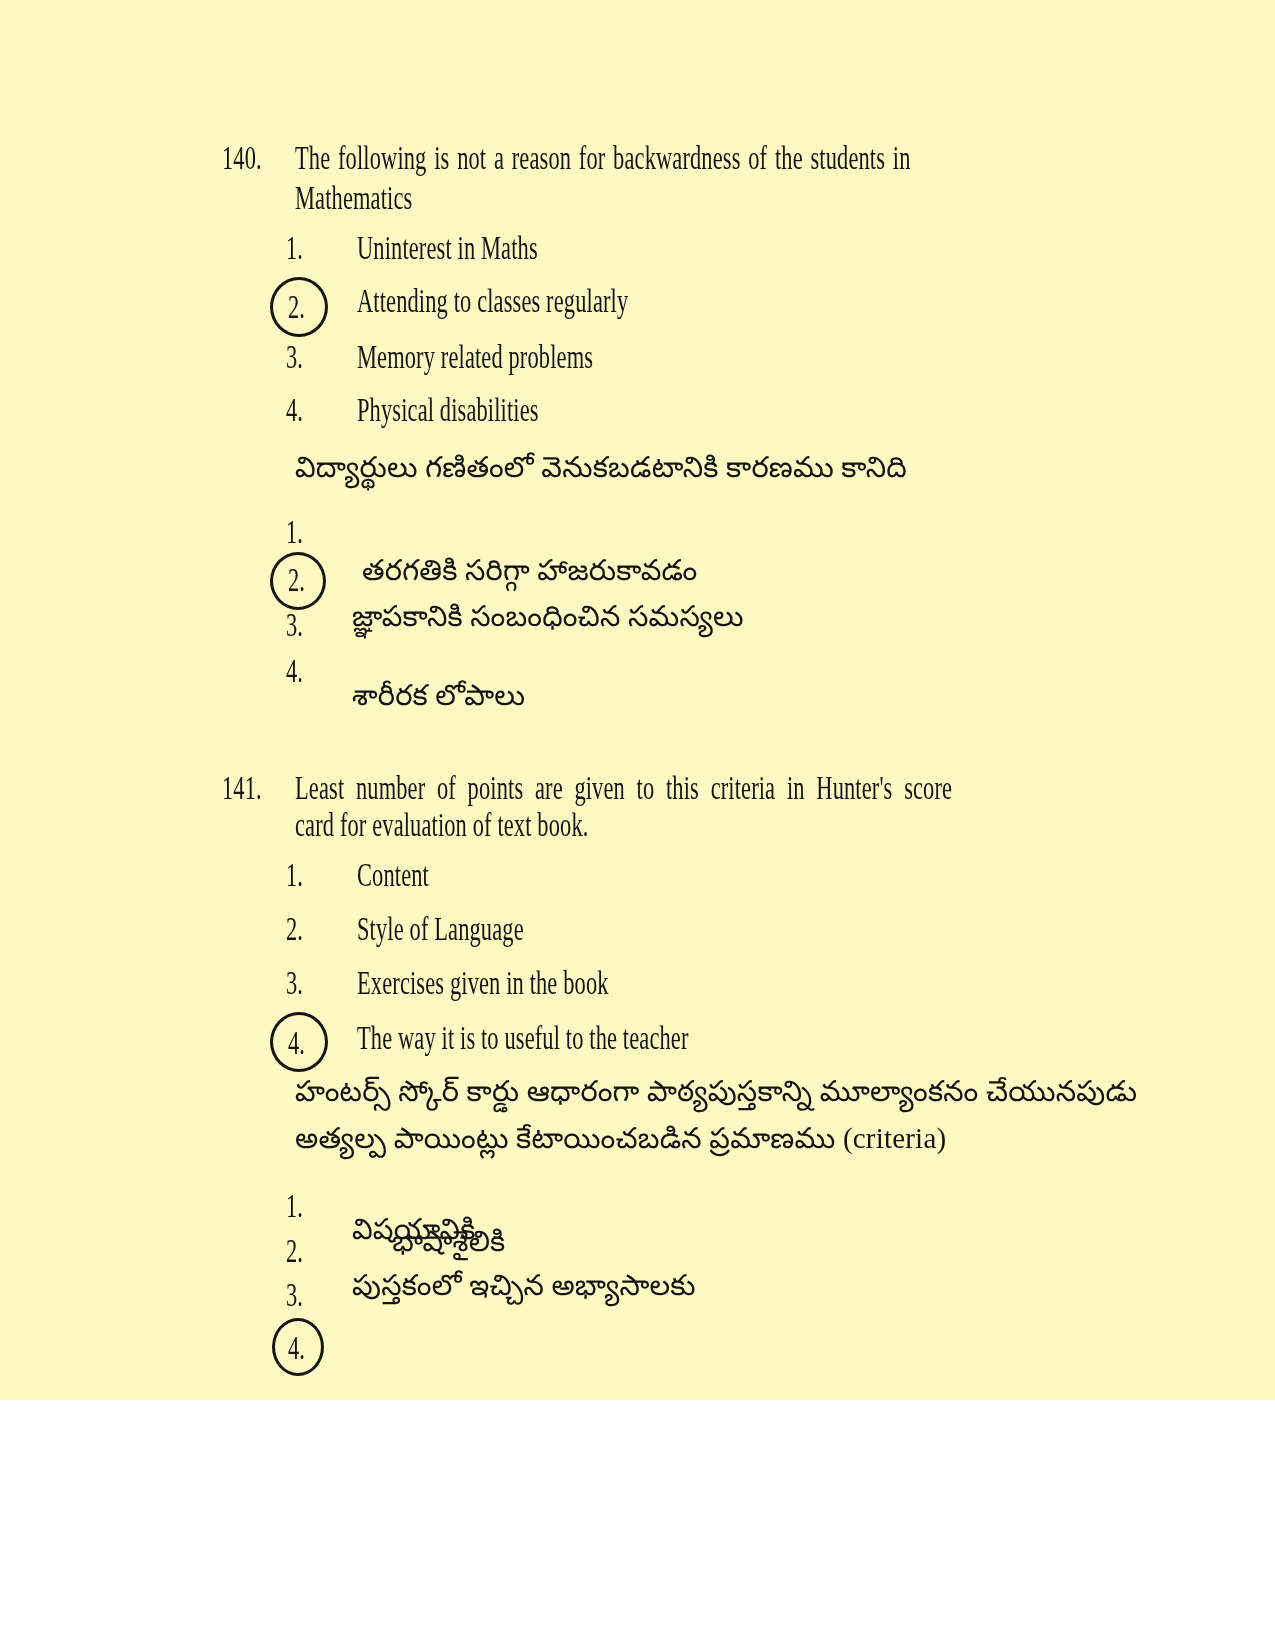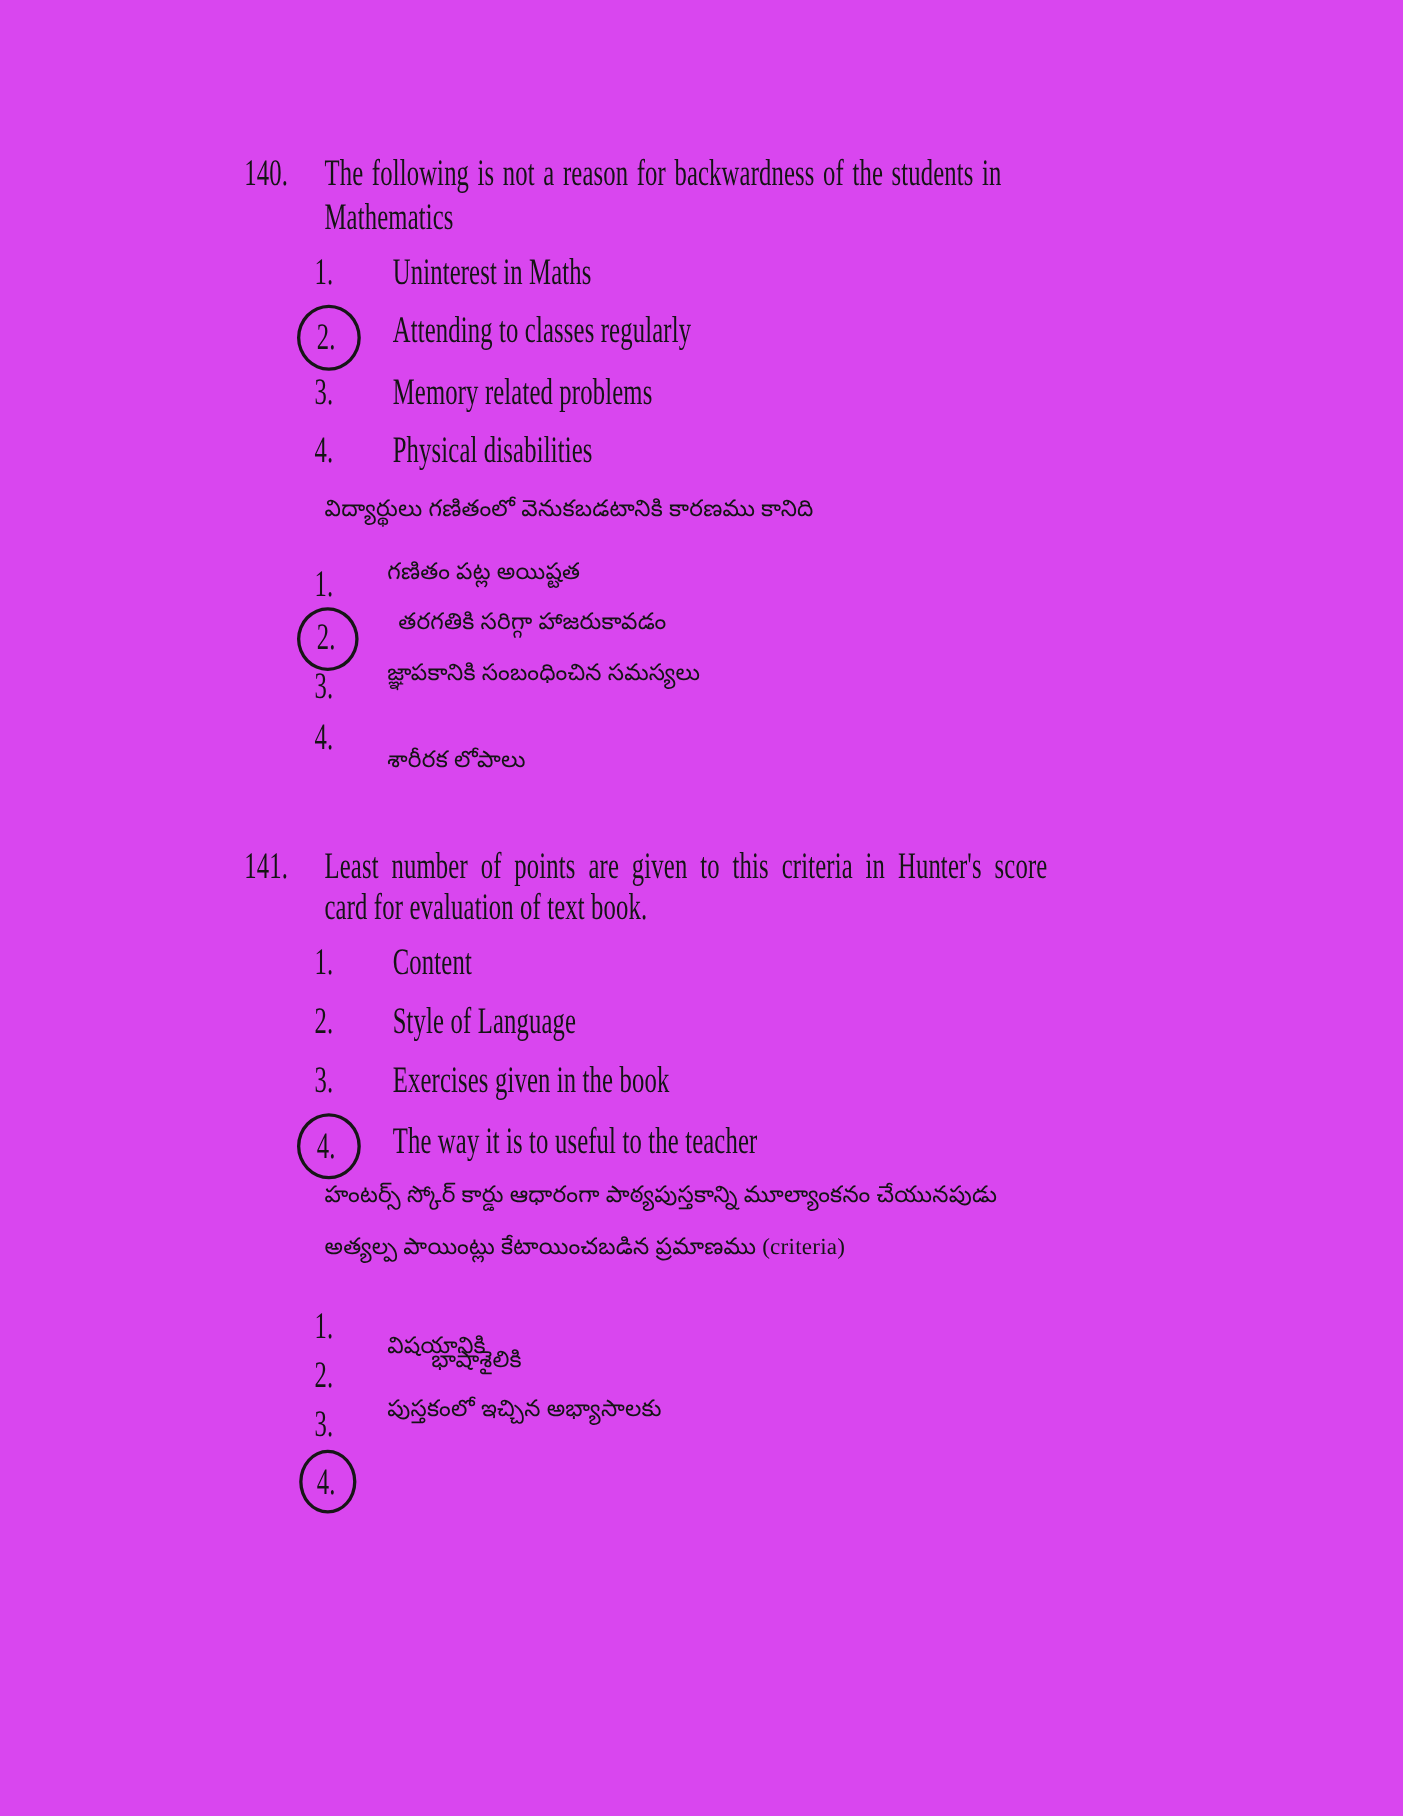--- a/index.html
+++ b/index.html
@@ -1,40 +1,40 @@
 <!DOCTYPE html>
 <html><head>
 <meta charset="utf-8">
 <style>
   html, body { margin: 0; padding: 0; background: #ffffff; }
   .page {
     position: relative;
     width: 1275px;
-    height: 1651px;
-    background: #d946ef;
+    height: 1400px;
+    background: #fef9c3;
     overflow: hidden;
     font-family: "Liberation Serif", serif;
     color: #141414;
   }
   
   .en {
     position: absolute;
     font-size: 34px;
     line-height: 1;
     white-space: nowrap;
     transform: scaleX(0.66);
     transform-origin: left top;
     letter-spacing: 0.2px;
   }
   .en.qline1-140 { word-spacing: 3px; }
   .en.qline1-141 { word-spacing: 9px; }  
   
   .te {
     position: absolute;
-    font-size: 21px;
+    font-size: 29px;
     line-height: 1.35;
     white-space: nowrap;
     letter-spacing: 0.2px;
   }
   .num-col { }
   
   .circle {
     position: absolute;
     border: 3px solid #161616;
     border-radius: 50%;
@@ -59,21 +59,20 @@
 
   <div class="en num-col" style="left:286px; top:340px;">3.</div>
   <div class="en" style="left:357px; top:340px;">Memory related problems</div>
 
   <div class="en num-col" style="left:286px; top:393px;">4.</div>
   <div class="en" style="left:357px; top:393px;">Physical disabilities</div>
 
   <div class="te" style="left:295px; top:448px;">విద్యార్థులు గణితంలో వెనుకబడటానికి కారణము కానిది</div>
 
   <div class="en num-col" style="left:286px; top:515px;">1.</div>
-  <div class="te" style="left:352px; top:505px;">గణితం పట్ల అయిష్టత</div>
 
   <div class="circle" style="left:270px; top:552px; width:50px; height:52px;"></div>
   <div class="en num-col" style="left:288px; top:563px;">2.</div>
   <div class="te" style="left:352px; top:551px;margin-left:10px;">తరగతికి సరిగ్గా హాజరుకావడం</div>
 
   <div class="en num-col" style="left:286px; top:608px;">3.</div>
   <div class="te" style="left:352px; top:597px;">జ్ఞాపకానికి సంబంధించిన సమస్యలు</div>
 
   <div class="en num-col" style="left:286px; top:654px;">4.</div>
   <div class="te" style="left:352px; top:676px;">శారీరక లోపాలు</div>

